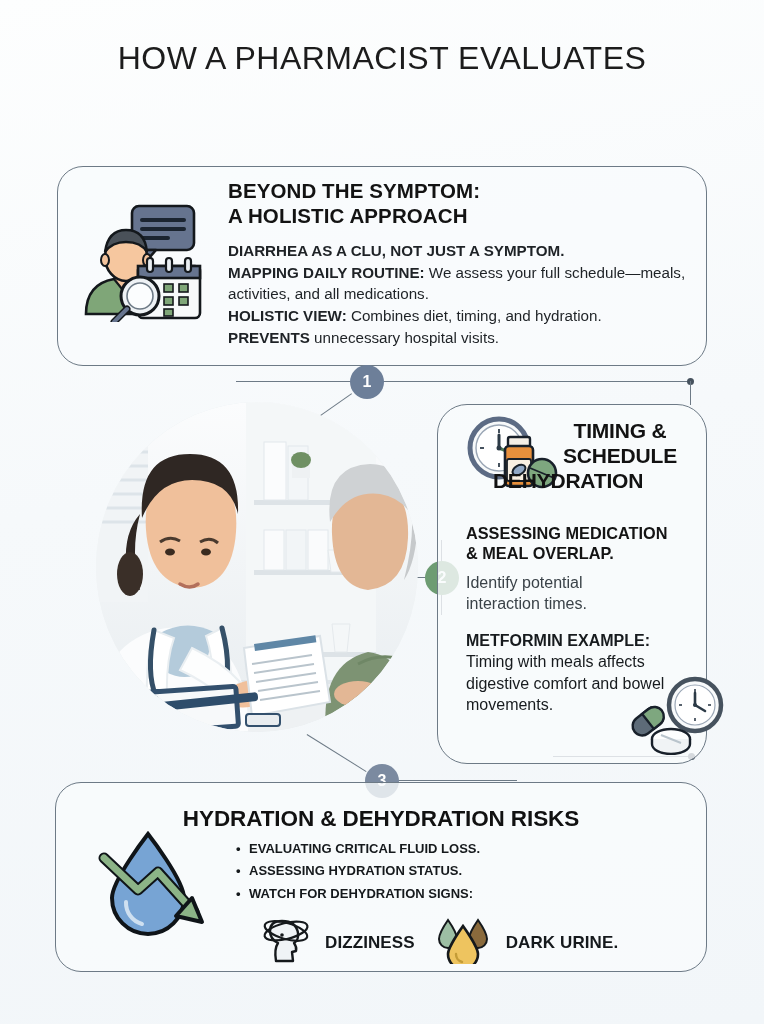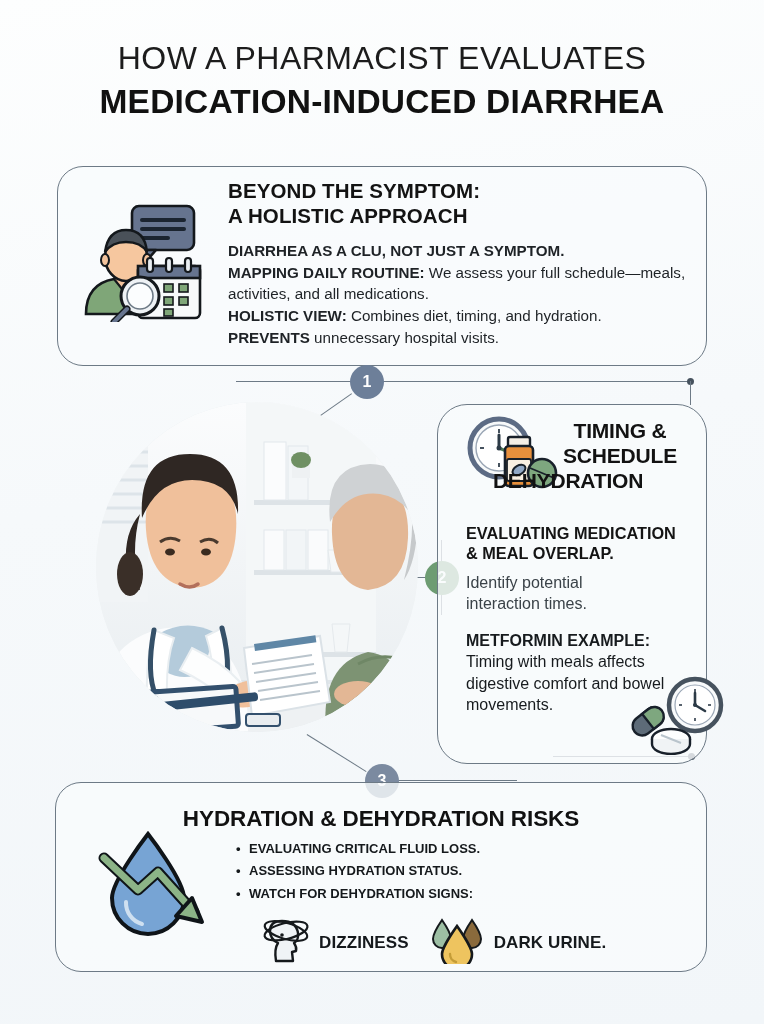--- a/index.html
+++ b/index.html
@@ -107,31 +107,30 @@
     position:absolute; left:55px; top:806px; width:652px; text-align:center;
     font-size:22.5px; font-weight:800; color:#111; letter-spacing:-0.1px;
   }
   #c3list { position:absolute; left:236px; top:838px; width:400px; }
   .c3-item { font-size:13px; font-weight:700; color:#15191c; line-height:1.72; }
   .c3-item .bullet { display:inline-block; width:13px; }
   #c3signs {
     position:absolute; left:262px; top:918px; width:420px;
     display:flex; align-items:center; gap:20px;
   }
-  .sign { display:flex; align-items:center; gap:9px; }
+  .sign { display:flex; align-items:center; gap:15px; }
   .sign-label { font-size:17px; font-weight:800; color:#15191c; letter-spacing:0.1px; }
 </style>
 </head>
 <body>
 
 <div id="page">
 
   <div class="title-wrap">
     <div class="title-line1">HOW A PHARMACIST EVALUATES</div>
-    <div class="title-line2">MEDICATION-INDUCED DIARRHEA</div>
   </div>
 
   <div class="conn conn-h" style="left:236px; top:381px; width:116px;"></div>
   <div class="conn conn-h" style="left:382px; top:381px; width:308px;"></div>
   <div class="conn-dot" style="left:687px; top:378px;"></div>
 
   <div class="conn-diag" style="left:352px; top:394px; width:64px; transform:rotate(145deg);"></div>
 
   <div class="conn conn-v" style="left:690px; top:381px; height:24px;"></div>
 
@@ -328,21 +327,21 @@
     </svg>
   </div>
 
   <div id="c2head">
     <div class="l1">TIMING &amp;</div>
     <div class="l2">SCHEDULE</div>
     <div class="l3">DEHYDRATION</div>
   </div>
 
   <div id="c2sub">
-    <div>EVALUATING MEDICATION</div>
+    <div>ASSESSING MEDICATION</div>
     <div>&amp; MEAL OVERLAP.</div>
   </div>
 
   <div id="c2p1">
     <div>Identify potential</div>
     <div>interaction times.</div>
   </div>
 
   <div id="c2p2">
     <b>METFORMIN EXAMPLE:</b><span> Timing with meals affects digestive comfort and bowel movements.</span>

